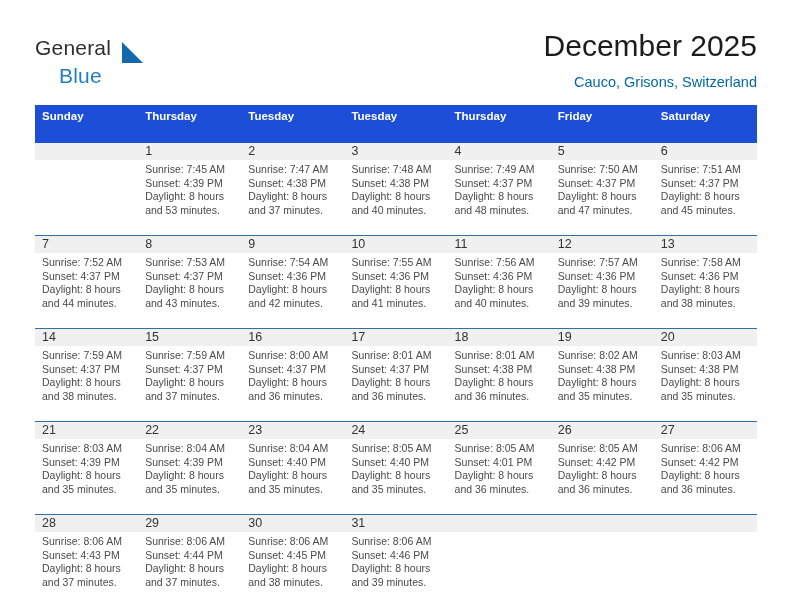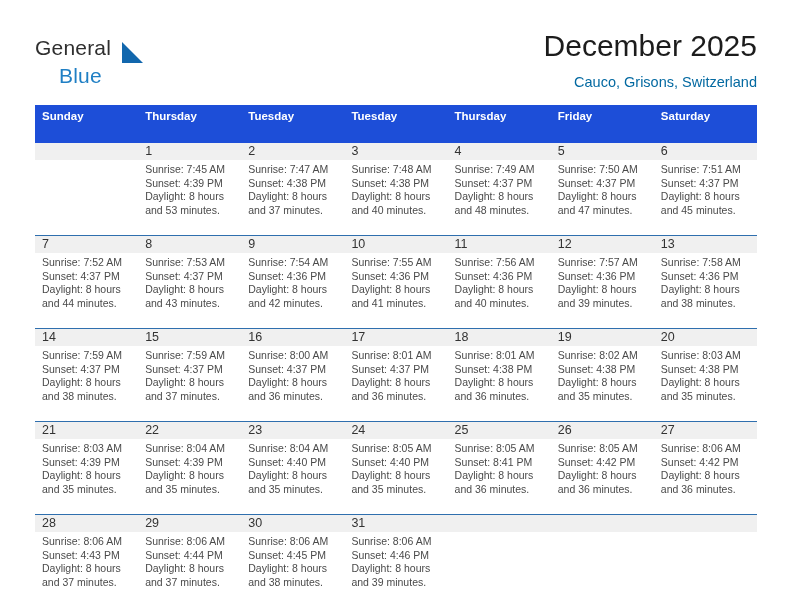--- a/index.html
+++ b/index.html
@@ -460,21 +460,21 @@
                 <div>Daylight: 8 hours</div>
                 <div>and 35 minutes.</div>
               </div>
             </div>
           </td>
           <td>
             <div class="daycell">
               <div class="daynum-band">25</div>
               <div class="detail">
                 <div>Sunrise: 8:05 AM</div>
-                <div>Sunset: 8:41 PM</div>
+                <div>Sunset: 4:01 PM</div>
                 <div>Daylight: 8 hours</div>
                 <div>and 36 minutes.</div>
               </div>
             </div>
           </td>
           <td>
             <div class="daycell">
               <div class="daynum-band">26</div>
               <div class="detail">
                 <div>Sunrise: 8:05 AM</div>

